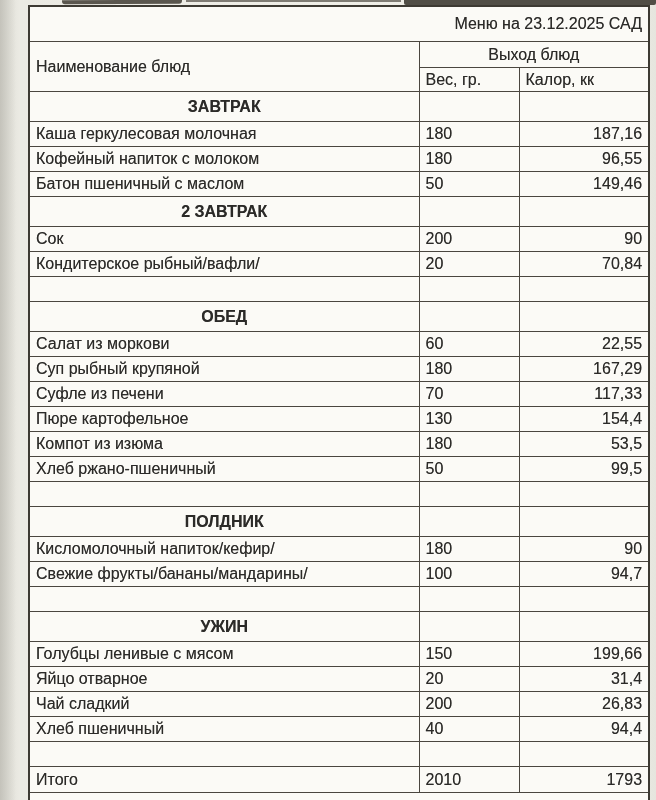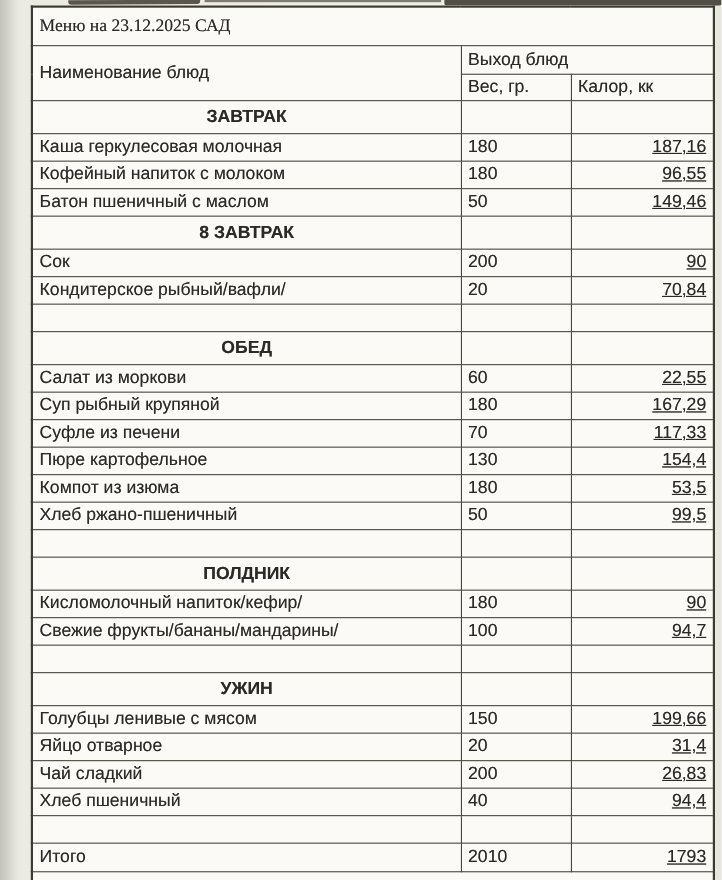--- a/index.html
+++ b/index.html
@@ -45,49 +45,48 @@
     overflow: hidden;
     vertical-align: middle;
     text-shadow: 0 0 0.5px rgba(40,38,34,.55);
   }
   table.menu { border: 2.5px solid #3d3a33; }
 
   th.title-cell {
     height: 34px;
     font-size: 24px;
     font-weight: bold;
-    text-align: left;
-    font-family: Liberation Serif, serif;
+    text-align: right;
   }
   th.colname-cell {
     font-weight: bold;
     text-align: left;
     font-size: 16px;
   }
   th.colgroup-cell {
     height: 25px;
     font-weight: bold;
-    text-align: left;
+    text-align: center;
     font-size: 16px;
   }
   th.colsub-cell {
     height: 23px;
     font-weight: bold;
     text-align: left;
     font-size: 16px;
   }
 
   tr.row-section td { height: 29px; font-weight: bold; text-align: center; }
   tr.row-item td    { height: 24px; }
   tr.row-empty td   { height: 24px; }
   tr.row-total td   { height: 25px; }
 
   td.cell-name   { text-align: left; }
   td.cell-weight { padding-right: 5px; }
-  td.cell-cal    { text-align: right; padding-right: 5px; text-decoration: underline; }
+  td.cell-cal    { text-align: right; padding-right: 5px; }
 
   td.footer-cell {
     height: 27px;
     text-align: center;
     font-style: italic;
     font-size: 17px;
   }
 </style>
 </head>
 <body>
@@ -132,21 +131,21 @@
           <td class="cell-name">Кофейный напиток с молоком</td>
           <td class="cell-weight">180</td>
           <td class="cell-cal">96,55</td>
         </tr>
         <tr class="row-item">
           <td class="cell-name">Батон пшеничный с маслом</td>
           <td class="cell-weight">50</td>
           <td class="cell-cal">149,46</td>
         </tr>
         <tr class="row-section">
-          <td class="cell-name">8 ЗАВТРАК</td>
+          <td class="cell-name">2 ЗАВТРАК</td>
           <td class="cell-weight"></td>
           <td class="cell-cal"></td>
         </tr>
         <tr class="row-item">
           <td class="cell-name">Сок</td>
           <td class="cell-weight">200</td>
           <td class="cell-cal">90</td>
         </tr>
         <tr class="row-item">
           <td class="cell-name">Кондитерское рыбный/вафли/</td>

